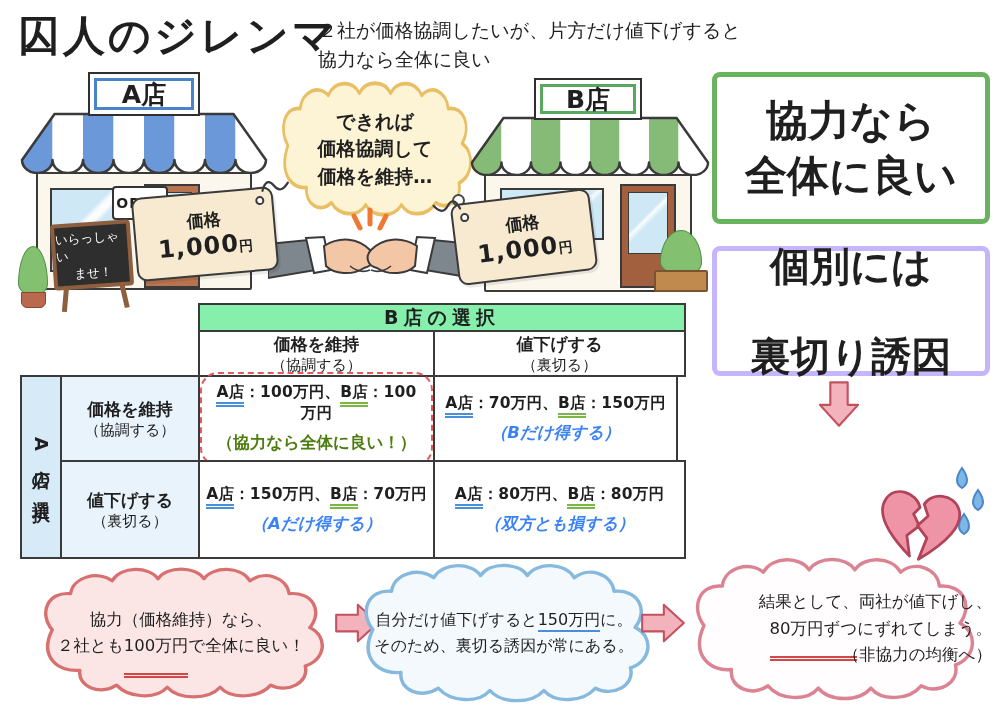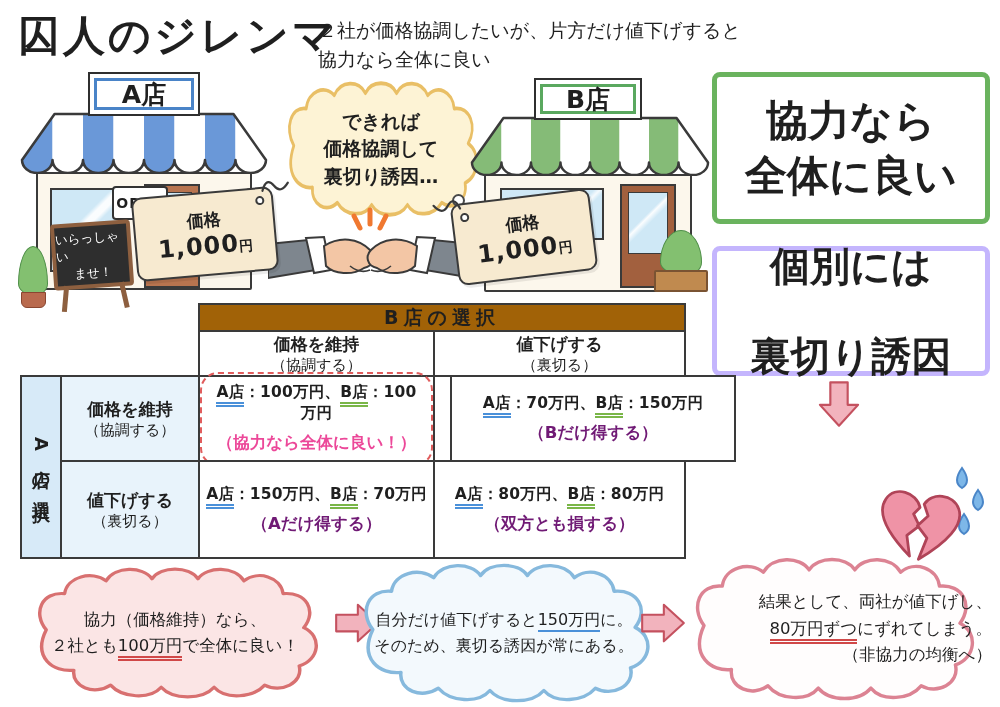--- a/index.html
+++ b/index.html
@@ -52,38 +52,38 @@
 
   
   .side-box { position:absolute; background:#fff; border-radius:8px; display:flex; flex-direction:column; justify-content:center; text-align:center; font-weight:700; line-height:1.32; }
   .side-green { border:5px solid #6ab35e; font-size:42px; }
   .side-orange { border:5px solid #c4b5fd; font-size:40px;gap:37px; }
   .side-pink { border:5px solid #d96672; font-size:38px; }
 
   
   .matrix { position:absolute; left:20px; top:303px; width:666px; height:256px; }
   .mcell { position:absolute; border:2px solid #3a3a3a; display:flex; flex-direction:column; align-items:center; justify-content:center; text-align:center; background:#fff; }
-  .m-green { background:#a16207; font-size:19px; font-weight:700; letter-spacing:5px; }
+  .m-green { background:#86efac; font-size:19px; font-weight:700; letter-spacing:5px; }
   .m-blue-v { background:#d7eaf8; }
   .m-blue-l { background:#e8f3fb; }
   .vert-text { writing-mode:vertical-rl; font-size:18px; font-weight:700; letter-spacing:5px; }
   .colhead-main, .rowhead-main { font-size:17px; font-weight:600; }
   .colhead-sub, .rowhead-sub { font-size:15px; font-weight:500; }
   .money-line { font-size:15.5px; font-weight:600; letter-spacing:.2px; }
   .cell-note { font-size:16.5px; font-weight:600; margin-top:8px; }
-  .note-red { color:#ec4899; }
-  .note-blue { color:#701a75; }
+  .note-red { color:#4d7c0f; }
+  .note-blue { color:#3b82f6;font-style:italic; }
   .best-frame { border:2.5px dashed #e05c5c; border-radius:18px; padding:8px 10px 10px; }
   .u-shop-a { border-bottom:5px double #4a90d9; padding-bottom:1px; }
   .u-shop-b { border-bottom:5px double #7ab648; padding-bottom:1px; }
 
   
   .note-cloud { position:absolute; }
   .note-cloud .cloud-text { font-size:16.5px; font-weight:500; line-height:1.6; }
-  .u-red-double { border-bottom:5px double #d04848; padding-bottom:1px; }
+  .u-red-double { border-bottom:5px double #d04848; padding-bottom:18px; }
   .u-blue-single { border-bottom:2.5px solid #4a90d9; padding-bottom:1px; }
 </style>
 </head>
 <body>
 
 <div class="page">
 
   <svg width="0" height="0" style="position:absolute">
     <defs>
       <path id="cloudPath" d="M28,60 C16,44 24,24 44,26 C46,10 68,4 80,14 C88,0 112,0 120,12 C128,0 152,0 160,12 C168,0 192,0 200,14 C212,4 232,10 234,26 C254,24 264,42 252,58 C268,66 266,88 248,94 C252,110 232,120 218,112 C208,124 184,126 174,114 C164,126 138,126 128,114 C118,126 94,124 84,112 C70,122 50,114 52,98 C34,100 16,86 28,60 Z"></path>
@@ -185,28 +185,28 @@
     <div class="price-tag" style="left:-14px; top:118px; width:140px; height:82px; transform:rotate(-7deg);">
       <div class="tag-label">価格</div>
       <div class="tag-price"><span>1,000</span><span class="yen">円</span></div>
       <div class="tag-hole" style="left:7px; top:8px;"></div>
       <svg class="tag-curl" style="left:-20px; top:-13px; transform:scaleX(-1);" viewBox="0 0 30 22">
           <path d="M2,16 q5,-14 12,-4 q6,9 14,-2" fill="none" stroke="#3a3a3a" stroke-width="2.2" stroke-linecap="round"></path>
         </svg>
     </div>
   </div>
 
-  <div class="abs" style="left:272px; top:80px; width:218px; height:138px;">
+  <div class="abs" style="left:266px; top:80px; width:218px; height:138px;">
     <svg class="cloud-svg thought-fill" viewBox="0 0 280 126" preserveAspectRatio="none">
         <use href="#cloudPath" xlink:href="#cloudPath"></use>
       </svg>
     <div class="cloud-text" style="font-size:19px; font-weight:600; line-height:1.45;">
       <div>できれば</div>
       <div>価格協調して</div>
-      <div>裏切り誘因…</div>
+      <div>価格を維持…</div>
     </div>
   </div>
 
   <div class="trail-circle" style="left:243px; top:188px; width:14px; height:14px;"></div>
   <div class="trail-circle" style="left:255px; top:210px; width:10px; height:10px;"></div>
   <div class="trail-circle" style="left:247px; top:228px; width:7px; height:7px;"></div>
   <div class="trail-circle" style="left:452px; top:194px; width:13px; height:13px;"></div>
   <div class="trail-circle" style="left:468px; top:208px; width:9px; height:9px;"></div>
 
   <svg class="abs" style="left:268px; top:200px; width:205px; height:105px;" viewBox="0 0 205 105">
@@ -275,41 +275,41 @@
     </div>
 
     <div class="mcell" style="left:178px; top:72px; width:237px; height:87px;">
       <div class="best-frame">
         <div class="money-line">
           <span class="u-shop-a">A店</span><span>：100万円、</span><span class="u-shop-b">B店</span><span>：100万円</span>
         </div>
         <div class="cell-note note-red">（協力なら全体に良い！）</div>
       </div>
     </div>
-    <div class="mcell" style="left:430px; top:72px; width:286px; height:87px;">
+    <div class="mcell" style="left:413px; top:72px; width:245px; height:87px;">
       <div class="money-line">
         <span class="u-shop-a">A店</span><span>：70万円、</span><span class="u-shop-b">B店</span><span>：150万円</span>
       </div>
       <div class="cell-note note-blue">（Bだけ得する）</div>
     </div>
     <div class="mcell" style="left:178px; top:157px; width:237px; height:99px;">
       <div class="money-line">
         <span class="u-shop-a">A店</span><span>：150万円、</span><span class="u-shop-b">B店</span><span>：70万円</span>
       </div>
       <div class="cell-note note-blue">（Aだけ得する）</div>
     </div>
     <div class="mcell" style="left:413px; top:157px; width:253px; height:99px;">
       <div class="money-line">
         <span class="u-shop-a">A店</span><span>：80万円、</span><span class="u-shop-b">B店</span><span>：80万円</span>
       </div>
       <div class="cell-note note-blue">（双方とも損する）</div>
     </div>
   </div>
 
-  <div class="note-cloud" style="left:14px; top:566px; width:322px; height:134px;">
+  <div class="note-cloud" style="left:20px; top:566px; width:322px; height:134px;">
     <svg class="cloud-svg pink-fill" viewBox="0 0 280 126" preserveAspectRatio="none">
         <use href="#cloudPath" xlink:href="#cloudPath"></use>
       </svg>
     <div class="cloud-text">
       <div>協力（価格維持）なら、</div>
       <div><span>２社とも</span><span class="u-red-double">100万円</span><span>で全体に良い！</span></div>
     </div>
   </div>
 
   <svg class="abs block-arrow" style="left:332px; top:598px; width:50px; height:50px;" viewBox="0 0 58 60">

